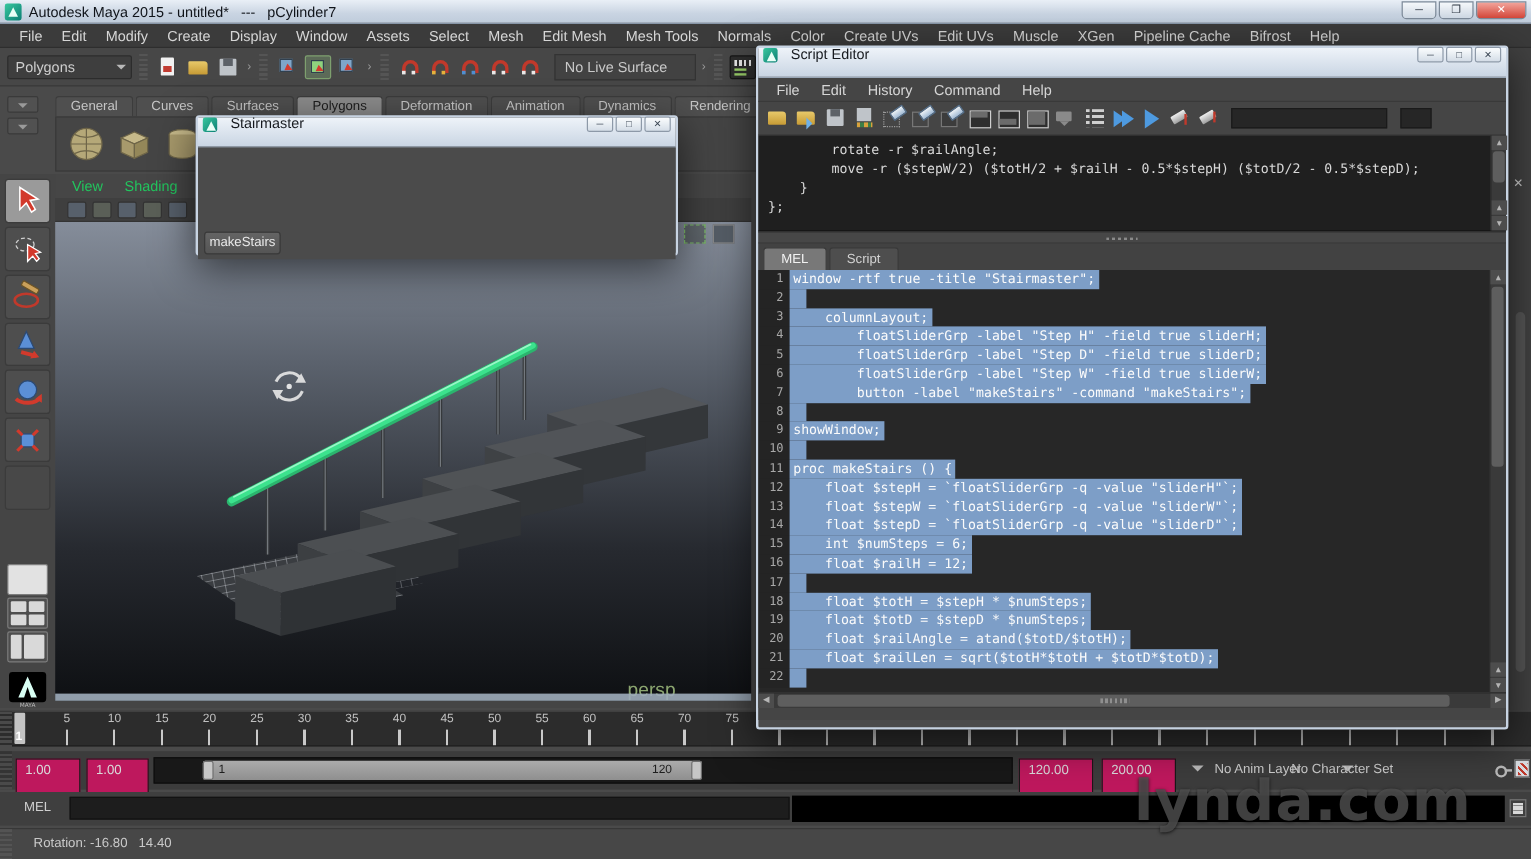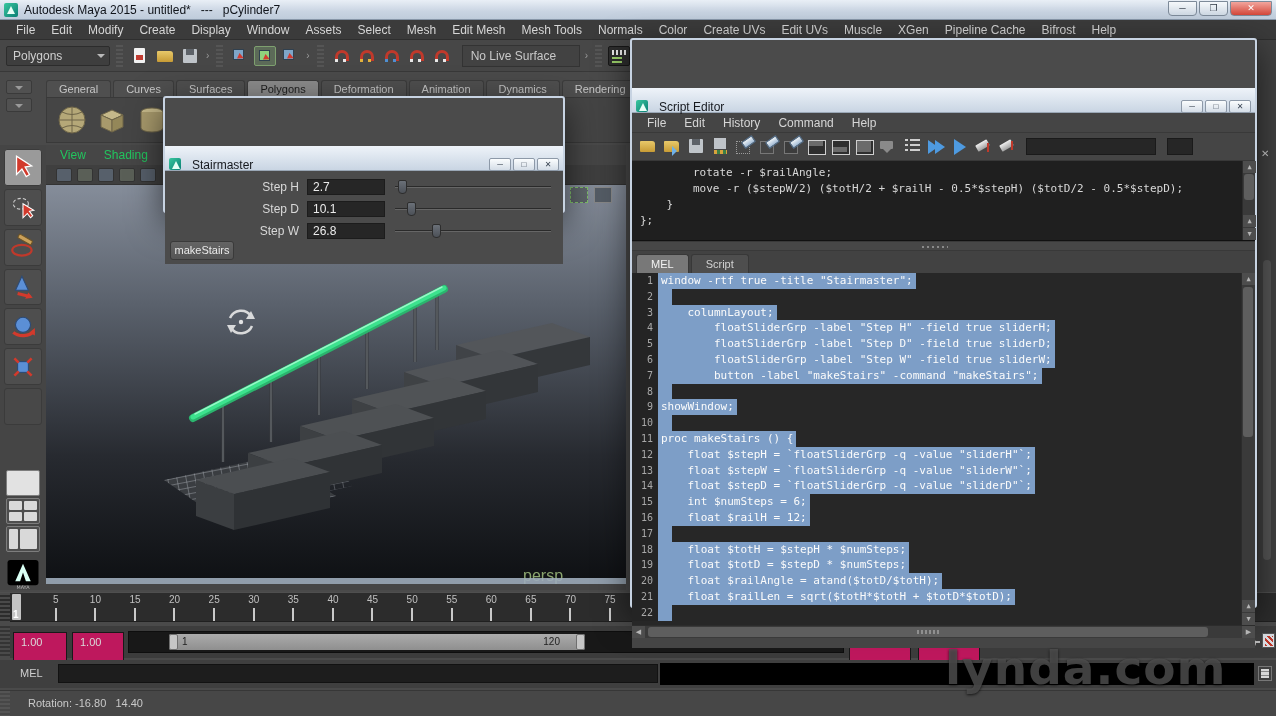--- a/index.html
+++ b/index.html
@@ -91,21 +91,21 @@
     background:linear-gradient(180deg,#858d9a 0%,#5a616c 30%,#272a30 68%,#0e1013 100%); }
   .vp-3d svg { position:absolute; left:0; top:0; }
   .persp-label { position:absolute; left:477px; top:382px; color:#8ba56f; font-size:16px; }
   .vp-highlight { position:absolute; left:0; bottom:0; width:580px; height:6px; background:#9fadbb; opacity:.9; }
   .vp-right-icons { position:absolute; left:524px; top:42px; display:flex; gap:6px; }
   .vp-right-icons .vic2 { width:18px; height:16px; border:1px dashed #7fbf6a; background:rgba(40,45,40,.4); position:relative; }
   .vp-right-icons .vic2.solid { border:1px solid #888; background:#555d66; }
 
   
   .float-win { border:2px solid #c7d3e2; border-radius:3px; box-shadow:0 10px 34px rgba(0,0,0,.6); background:#4b4b4b; }
-  .fw-title { height:20px; background:linear-gradient(#eef3f9,#c9d5e3); display:flex; align-items:flex-start; padding:12px 4px; border-bottom:1px solid #9aa7b6;margin-top:48px; }
+  .fw-title { height:20px; background:linear-gradient(#eef3f9,#c9d5e3); display:flex; align-items:flex-end; padding:12px 4px; border-bottom:1px solid #9aa7b6; }
   .fw-title .ttl { font-size:12px; color:#16191e; margin-left:5px; flex:1; }
   .fw-btn { width:22px; height:13px; border:1px solid #8d99a8; border-radius:2px; background:linear-gradient(#fbfdfe,#d4dde7);
     font-size:8px; line-height:11px; text-align:center; color:#3a4553; margin-left:2px; }
 
   
   .stairmaster { left:163px; top:96px; width:402px; height:117px; }
   .sm-body { position:relative; height:93px; background:#4b4b4b; }
   .sm-row { display:flex; align-items:center; height:22px; }
   .sm-label { width:142px; text-align:right; color:#d8d8d8; font-size:12px; padding-right:8px; }
   .sm-field { width:78px; height:16px; background:#262626; border:1px solid #1c1c1c; color:#ececec; font-size:12px; padding-left:5px; line-height:15px; }
@@ -551,46 +551,20 @@
 
   <div class="z30 float-win stairmaster">
     <div class="fw-title">
       <span class="maya-logo" style="width:12px;height:12px"></span>
       <span class="ttl">Stairmaster</span>
       <span class="fw-btn">─</span>
       <span class="fw-btn">□</span>
       <span class="fw-btn">✕</span>
     </div>
     <div class="sm-body">
-      <div style="padding-top:5px">
-          <div class="sm-row">
-          <span class="sm-label">Step H</span>
-          <span class="sm-field">2.7</span>
-          <span class="sm-slider">
-            <i class="sm-track"></i>
-            <i class="sm-handle" style="left: 2%;"></i>
-          </span>
-        </div>
-          <div class="sm-row">
-          <span class="sm-label">Step D</span>
-          <span class="sm-field">10.1</span>
-          <span class="sm-slider">
-            <i class="sm-track"></i>
-            <i class="sm-handle" style="left: 8%;"></i>
-          </span>
-        </div>
-          <div class="sm-row">
-          <span class="sm-label">Step W</span>
-          <span class="sm-field">26.8</span>
-          <span class="sm-slider">
-            <i class="sm-track"></i>
-            <i class="sm-handle" style="left: 24%;"></i>
-          </span>
-        </div>
-        </div>
       <span class="sm-btn">makeStairs</span>
     </div>
   </div>
 
   <div class="z40 float-win scripted">
     <div class="fw-title">
       <span class="maya-logo" style="width:12px;height:12px"></span>
       <span class="ttl">Script Editor</span>
       <span class="fw-btn">─</span>
       <span class="fw-btn">□</span>

